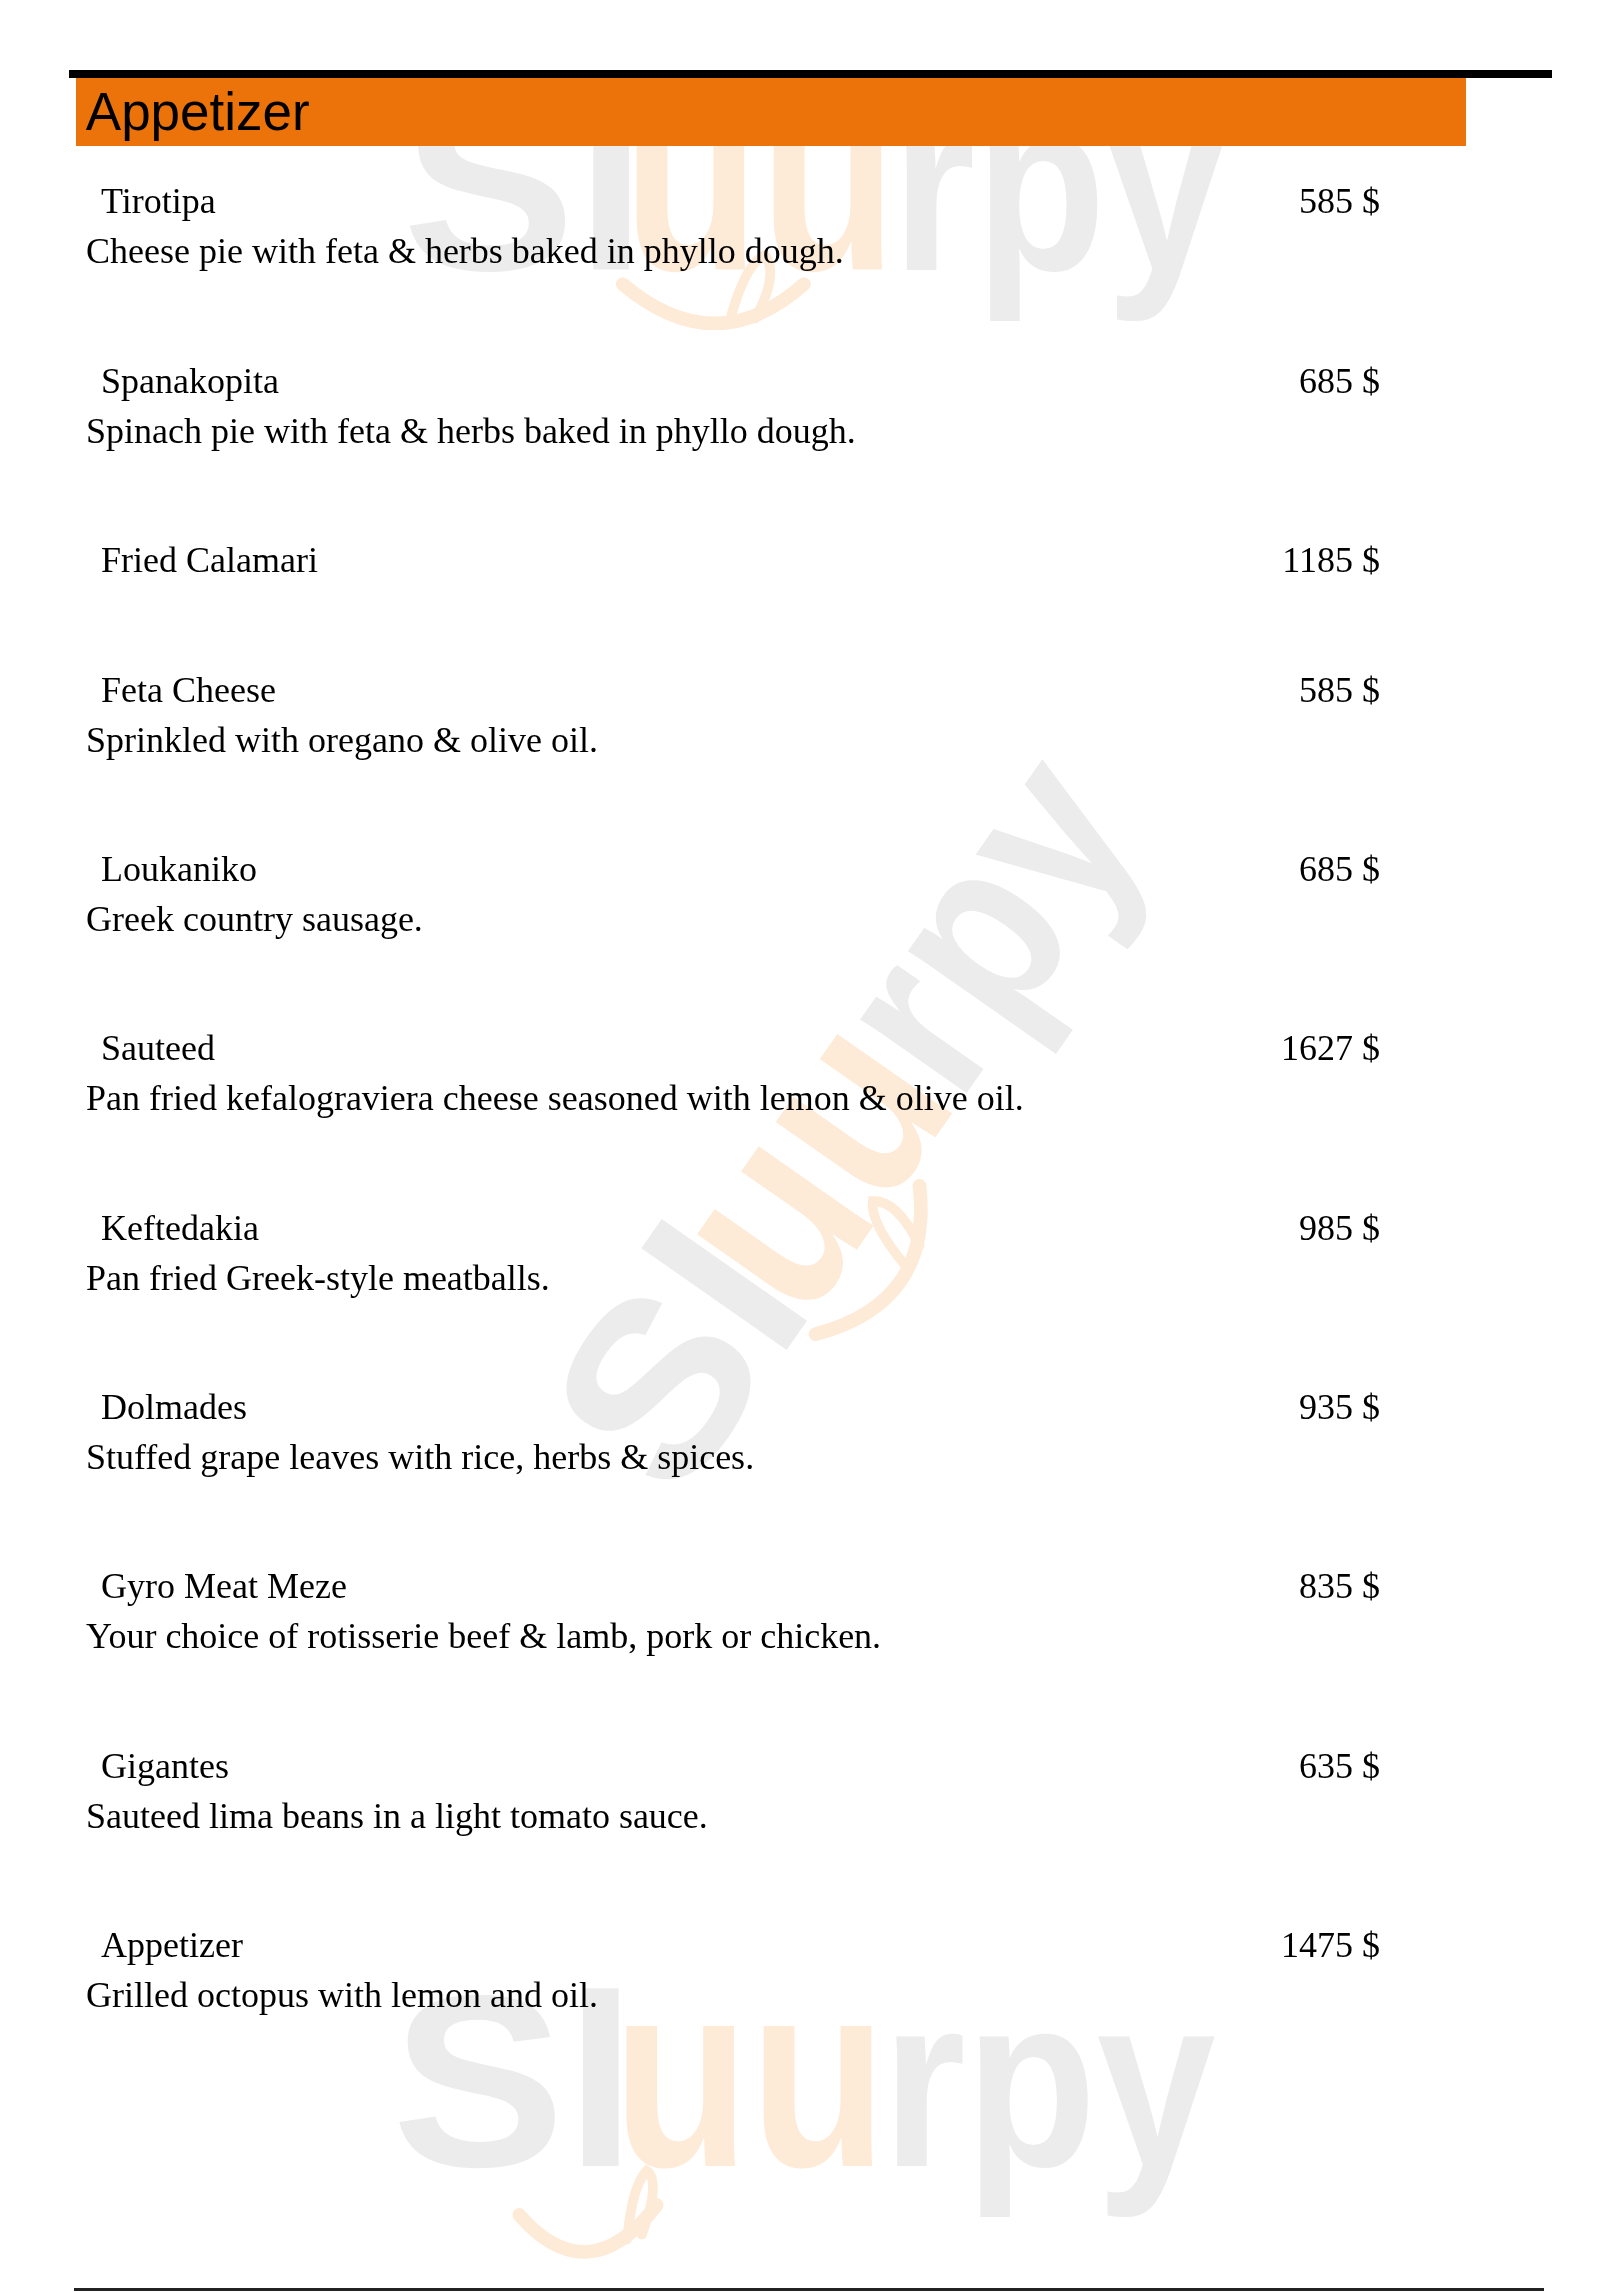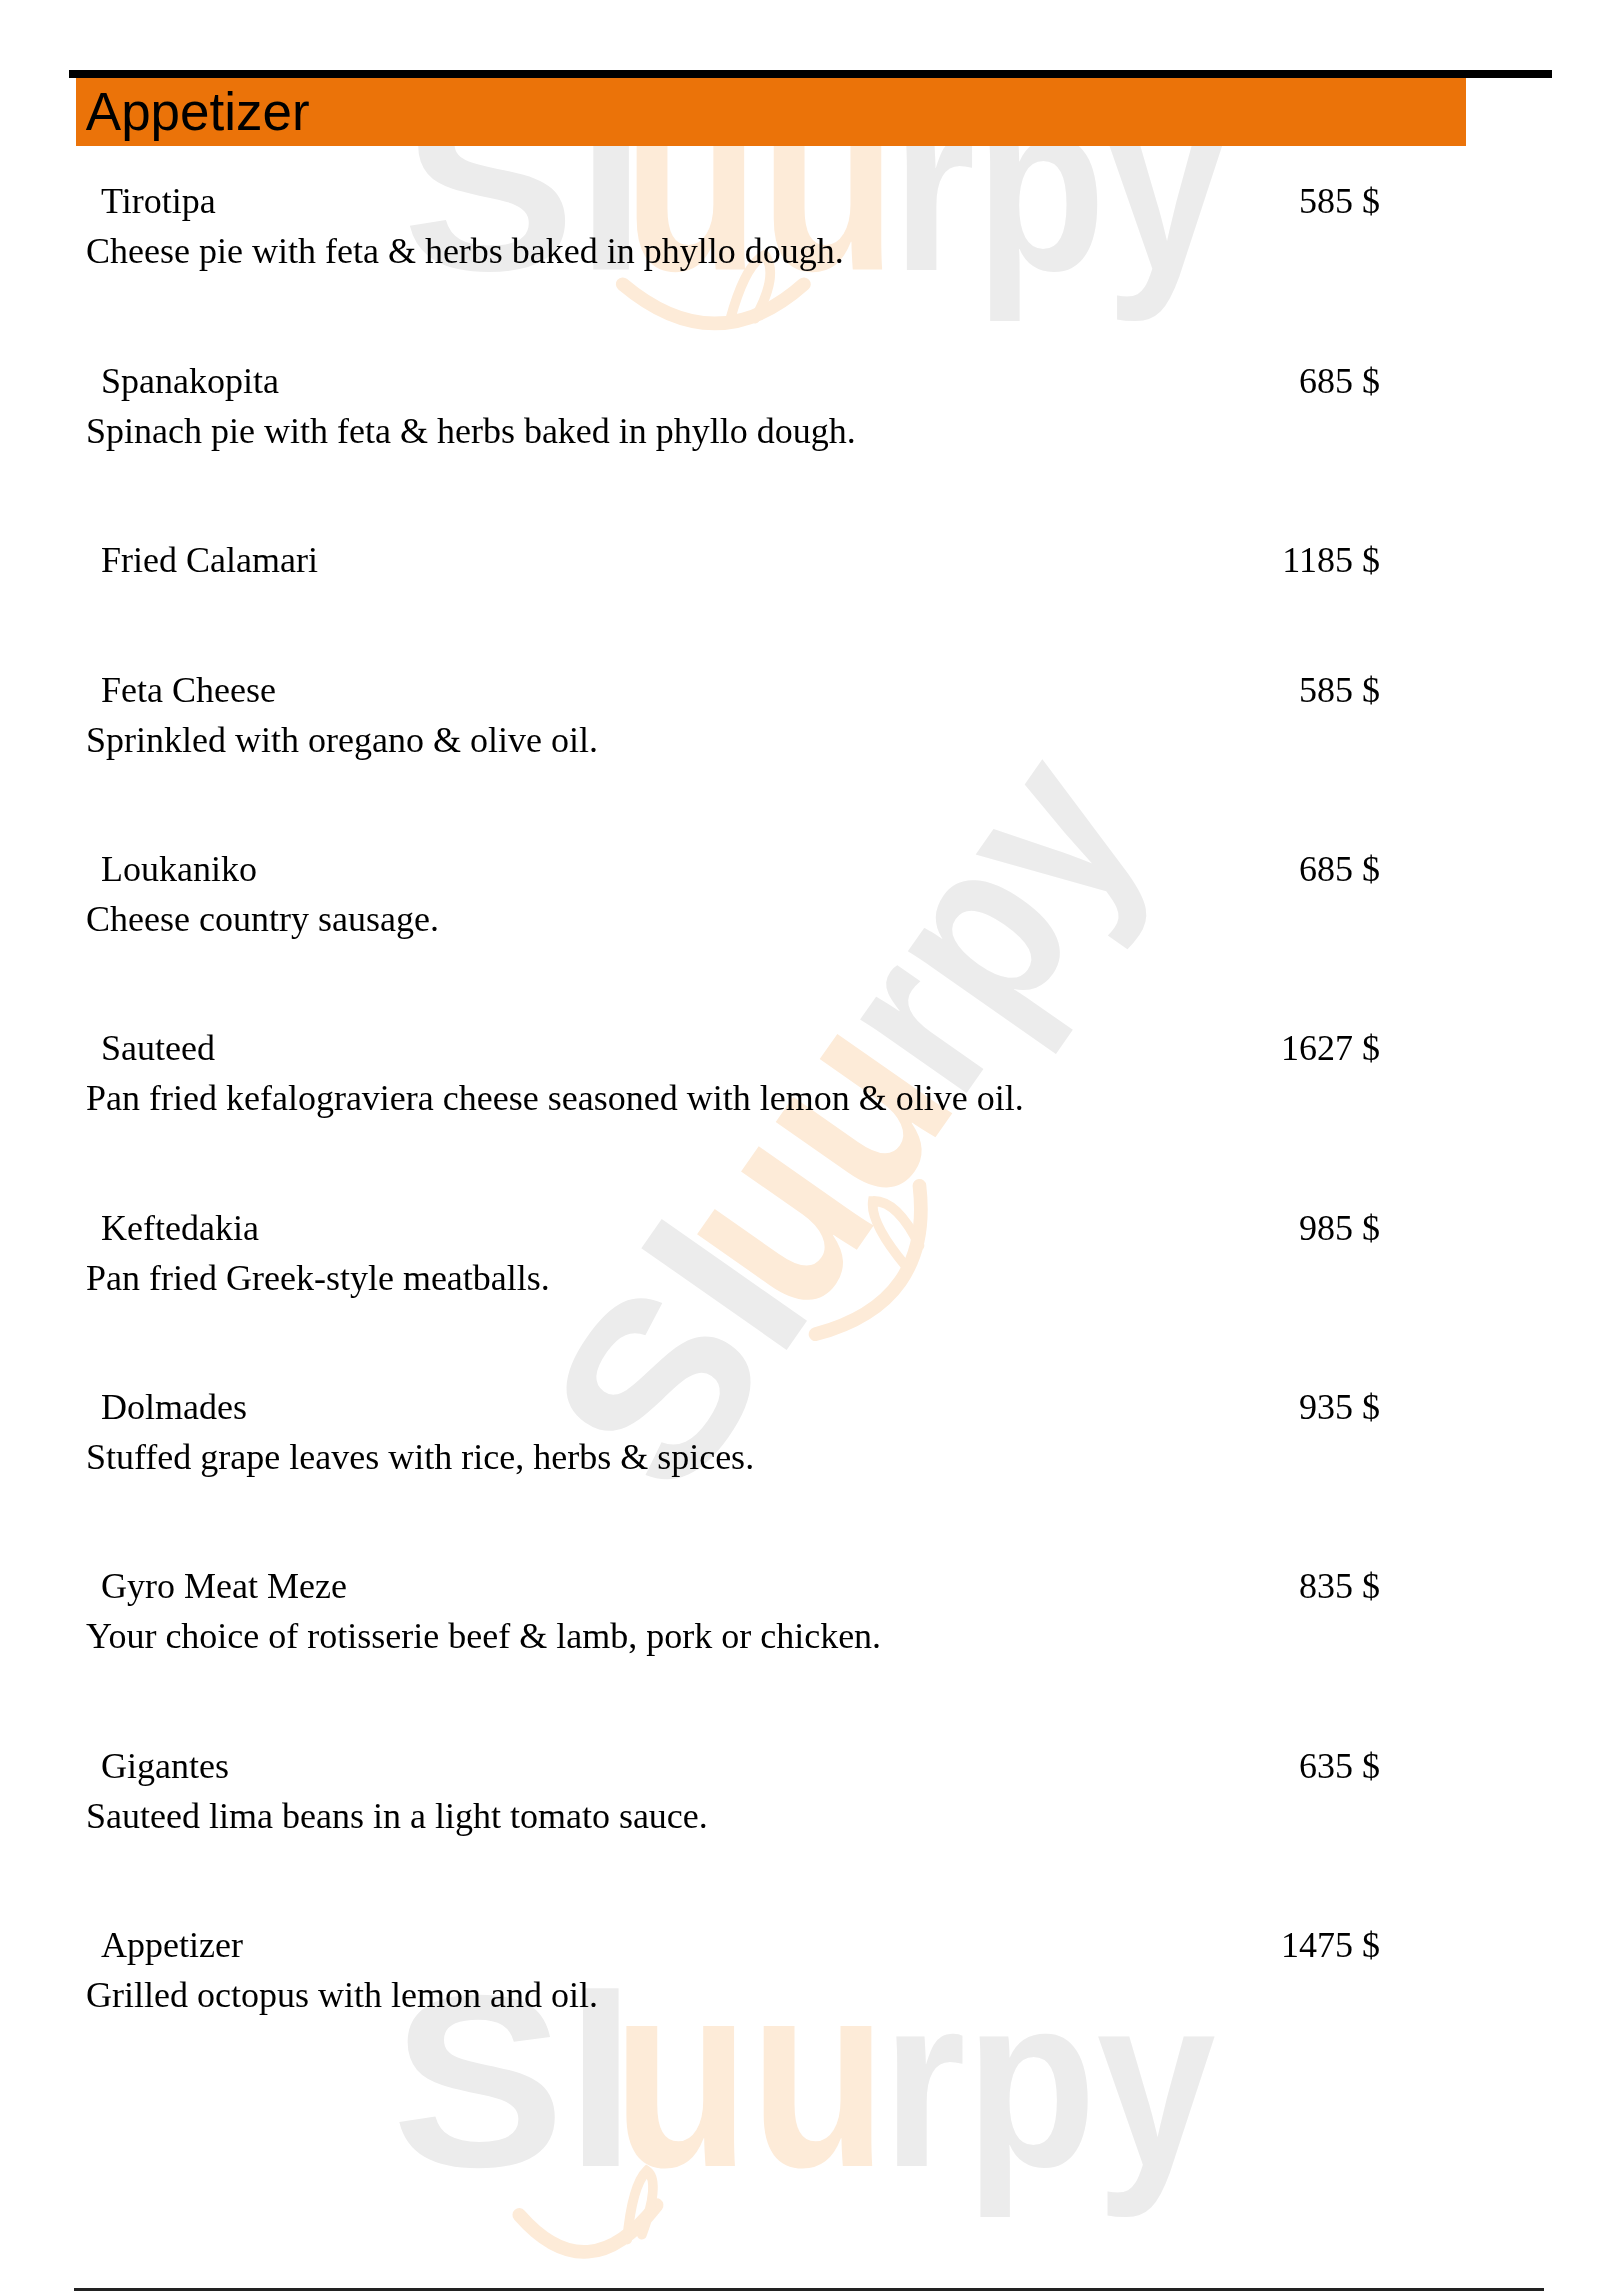--- a/index.html
+++ b/index.html
@@ -86,21 +86,21 @@
     <span class="item-desc"></span>
     <span class="item-price">1185 $</span>
   </div>
   <div class="item" style="top:665px;">
     <span class="item-name">Feta Cheese</span>
     <span class="item-desc">Sprinkled with oregano &amp; olive oil.</span>
     <span class="item-price">585 $</span>
   </div>
   <div class="item" style="top:844px;">
     <span class="item-name">Loukaniko</span>
-    <span class="item-desc">Cheese country sausage.</span>
+    <span class="item-desc">Greek country sausage.</span>
     <span class="item-price">685 $</span>
   </div>
   <div class="item" style="top:1023px;">
     <span class="item-name">Sauteed</span>
     <span class="item-desc">Pan fried kefalograviera cheese seasoned with lemon &amp; olive oil.</span>
     <span class="item-price">1627 $</span>
   </div>
   <div class="item" style="top:1203px;">
     <span class="item-name">Keftedakia</span>
     <span class="item-desc">Pan fried Greek-style meatballs.</span>

